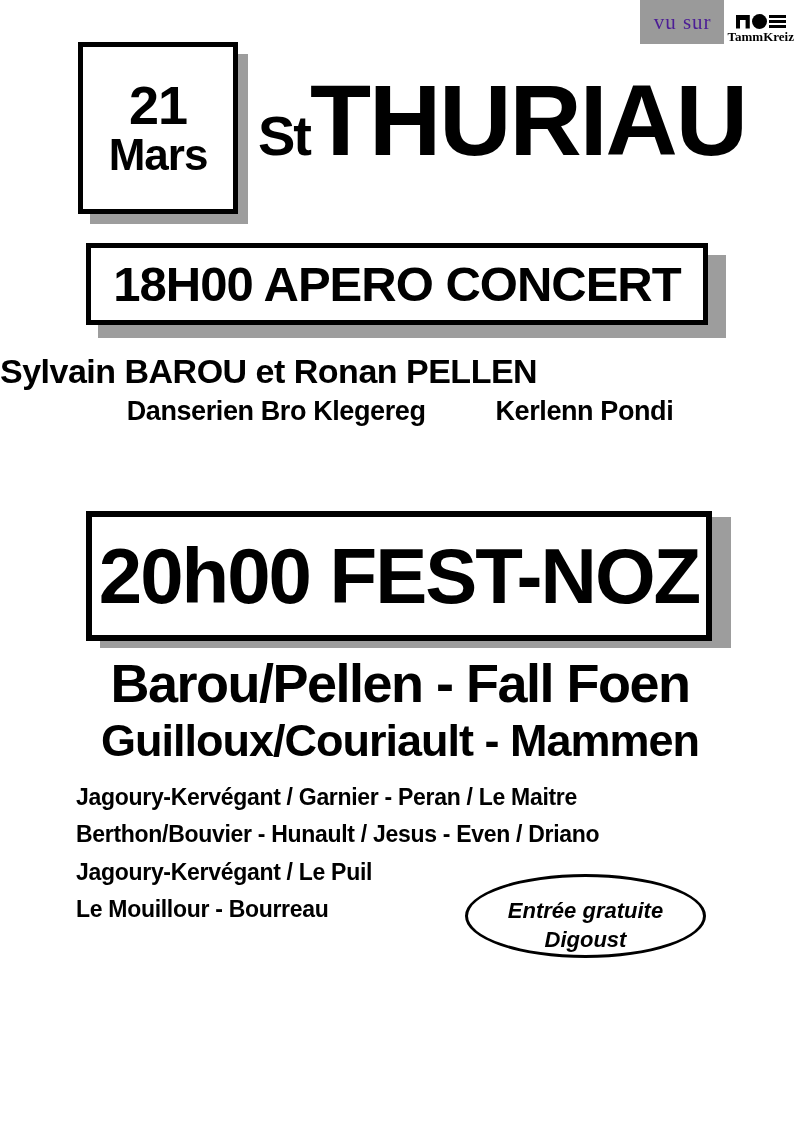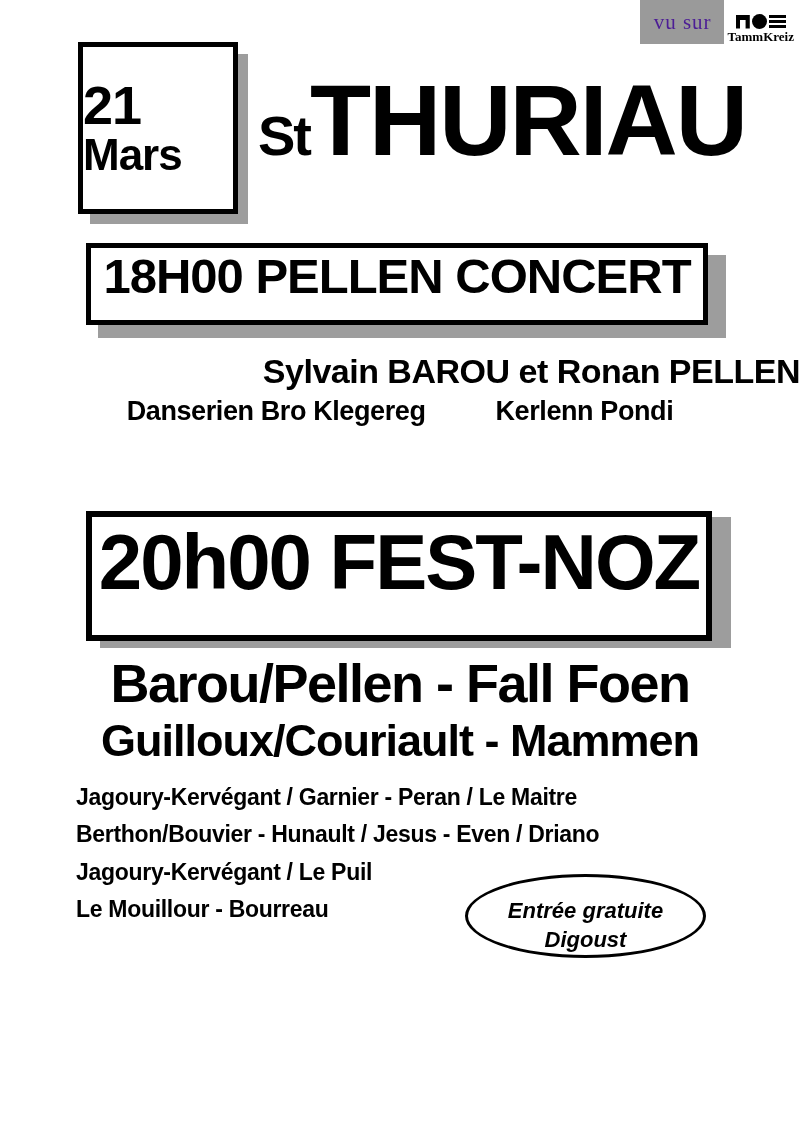--- a/index.html
+++ b/index.html
@@ -71,20 +71,21 @@
   }
   .shadow-box .shadow {
     position: absolute;
     background: #9d9d9d;
   }
   .shadow-box .frame {
     position: absolute;
     background: #ffffff;
     border: 4px solid #000000;
     display: flex;
+    align-items: center;
     justify-content: center;
   }
 
   
   #date-box {
     position: absolute;
     left: 78px;
     top: 42px;
     width: 170px;
     height: 182px;
@@ -147,21 +148,21 @@
     letter-spacing: -1px;
     white-space: nowrap;
   }
 
   
   #apero-artists {
     position: absolute;
     left: 0;
     top: 352px;
     width: 800px;
-    text-align: right;
+    text-align: left;
   }
   .artist-main {
     font-weight: bold;
     font-size: 34px;
     letter-spacing: -0.5px;
     line-height: 1.15;
   }
   .artist-sub {
     font-weight: bold;
     font-size: 24px;
@@ -274,21 +275,21 @@
   </div>
 </div>
 
 <div id="town-title">
   <span class="small">St</span><span class="big">THURIAU</span>
 </div>
 
 <div class="shadow-box" id="banner-apero">
   <div class="shadow"></div>
   <div class="frame">
-    <div class="txt">18H00  PELLEN CONCERT</div>
+    <div class="txt">18H00  APERO CONCERT</div>
   </div>
 </div>
 
 <div id="apero-artists">
   <div class="artist-main">Sylvain BAROU et Ronan PELLEN</div>
   <div class="artist-row">
     <span>Danserien Bro Klegereg</span>
     <span>Kerlenn Pondi</span>
   </div>
 </div>

